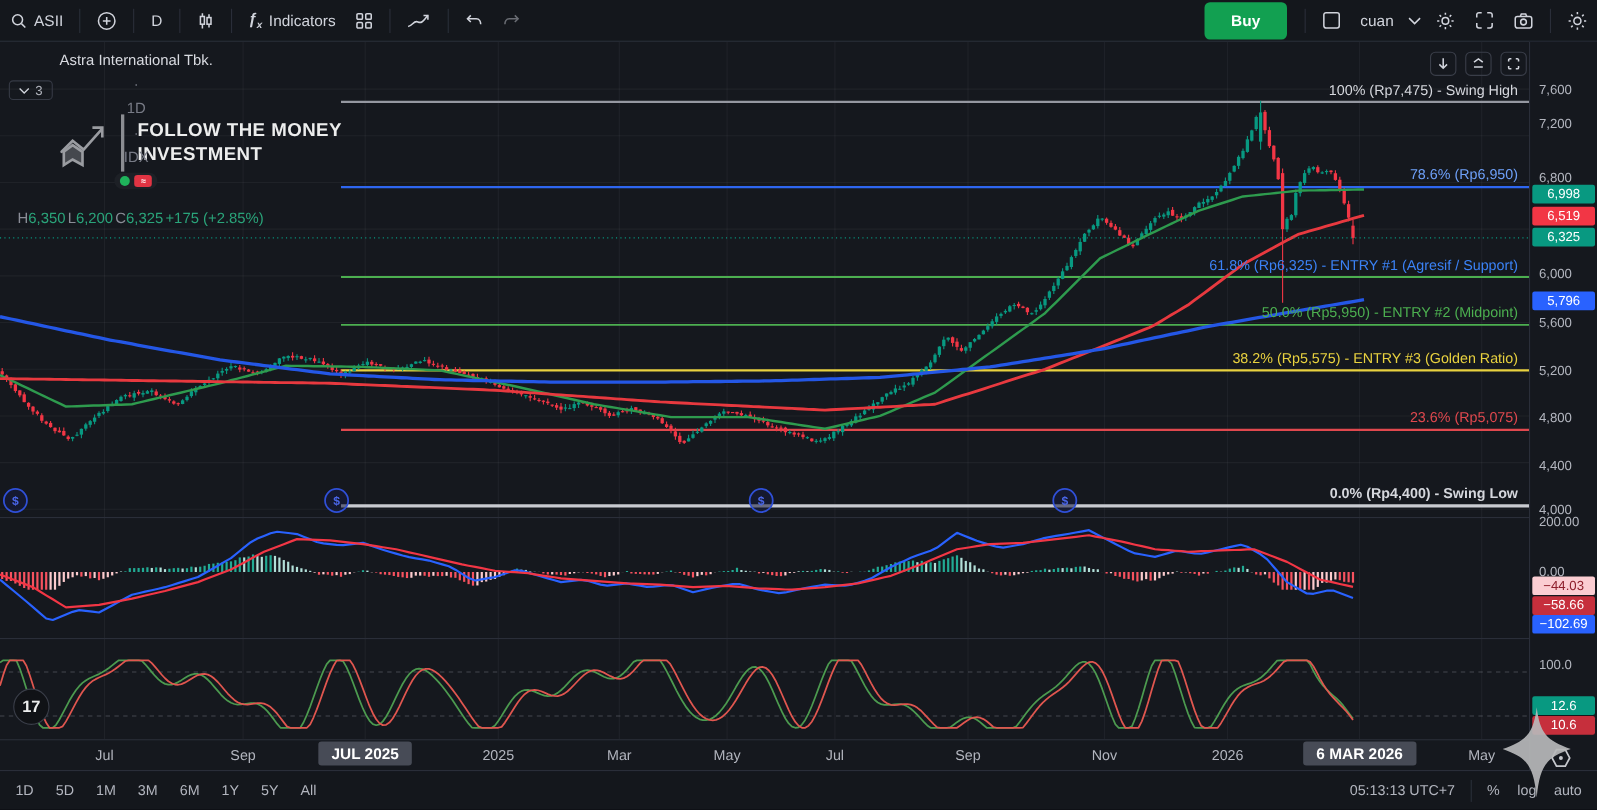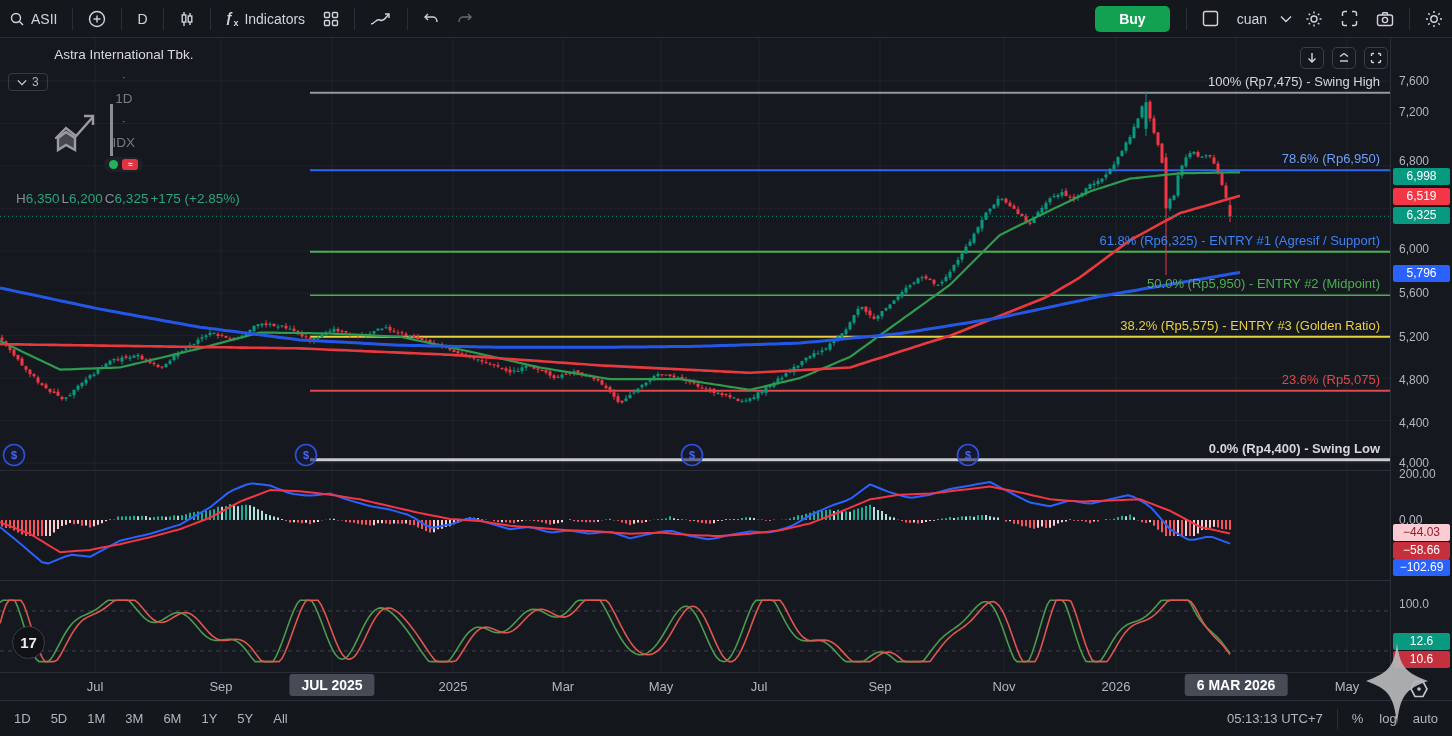--- a/index.html
+++ b/index.html
@@ -5,21 +5,21 @@
   html,body{margin:0;padding:0;background:#0c0e12;}
   *{box-sizing:border-box;font-family:"Liberation Sans",sans-serif;}
   .app{position:relative;width:1452px;height:736px;background:#15181e;overflow:hidden;color:#b2b5be;}
   
   .topbar{position:absolute;left:0;top:0;width:1452px;height:38px;background:#14171c;border-bottom:1px solid #2a2e39;display:flex;align-items:center;}
   .tb-group{display:flex;align-items:center;height:100%;}
   .tb-sep{width:1px;height:22px;background:#2a2e39;margin:0 6px;}
   .tb-btn{display:flex;align-items:center;gap:6px;padding:0 9px;height:28px;border-radius:4px;color:#d1d4dc;font-size:14px;cursor:pointer;}
   .tb-btn svg{display:block;}
   .icon{stroke:#d1d4dc;fill:none;stroke-width:1.4;}
-  .buy-btn{height:26px;padding:0 24px;border-radius:5px;background:#12a051;color:#fff;font-size:14px;font-weight:bold;display:flex;align-items:center;margin-right:10px;text-align:center;}
+  .buy-btn{height:34px;padding:0 24px;border-radius:5px;background:#12a051;color:#fff;font-size:14px;font-weight:bold;display:flex;align-items:center;margin-right:10px;text-align:center;}
   
   .legend{position:absolute;left:8px;top:47px;display:flex;align-items:center;gap:7px;font-size:13.5px;color:#d8dae0;z-index:6;flex-direction:column;}
   .legend .dim{color:#787b86;}
   .legend .sep{color:#787b86;margin:0 1px;}
   .pill{display:flex;align-items:center;gap:4px;background:#1d2026;border-radius:8px;padding:2px 5px;}
   .dot-green{width:9px;height:9px;border-radius:50%;background:#1fb35b;}
   .badge-red{width:16px;height:11px;border-radius:3px;background:#e13443;color:#fff;font-size:8px;line-height:11px;text-align:center;font-weight:bold;}
   .ohlc{display:flex;gap:2px;margin-left:8px;margin-top:12px;}
   .ohlc .k{color:#8a8d97;}
   .ohlc .v{color:#2aa47a;}
@@ -83,21 +83,21 @@
             <line x1="5" y1="1" x2="5" y2="4"></line>
             <rect x="3.2" y="4" width="3.6" height="7"></rect>
             <line x1="5" y1="11" x2="5" y2="15"></line>
             <line x1="11" y1="2" x2="11" y2="5"></line>
             <rect x="9.2" y="5" width="3.6" height="6"></rect>
             <line x1="11" y1="11" x2="11" y2="14"></line>
           </svg>
       </div>
       <div class="tb-sep"></div>
       <div class="tb-btn">
-        <span style="font-weight:bold;">ƒ<sub style="font-size:9px;">x</sub></span>
+        <span style="font-style:italic;font-weight:bold;">ƒ<sub style="font-size:9px;">x</sub></span>
         <span>Indicators</span>
       </div>
       <div class="tb-btn">
         <svg class="icon" width="16" height="16" viewBox="0 0 16 16">
             <rect x="1.5" y="1.5" width="5" height="5" rx="1"></rect>
             <rect x="9.5" y="1.5" width="5" height="5" rx="1"></rect>
             <rect x="1.5" y="9.5" width="5" height="5" rx="1"></rect>
             <rect x="9.5" y="9.5" width="5" height="5" rx="1"></rect>
           </svg>
       </div>
@@ -1209,20 +1209,24 @@
 
   <div class="watermark">
     <svg width="46" height="52" viewBox="0 0 46 52">
       <g stroke="#9a9ca1" fill="none" stroke-width="2.4">
         <path d="M4 34 L14 24 L24 32 L40 14" stroke-linecap="round"></path>
         <path d="M32 12 L41 12 L41 21"></path>
         <path d="M6 34 L14 28 L23 34 L23 46 L14 41 L6 46 Z" fill="rgba(160,162,168,0.35)"></path>
       </g>
     </svg>
     <div class="wm-bar"></div>
+    <div class="wm-text">
+      <div>FOLLOW THE MONEY</div>
+      <div>INVESTMENT</div>
+    </div>
   </div>
 
   <div class="pane-ctl" style="left:1300px;">
     <div class="pc-btn">
       <svg class="icon" width="10" height="12" viewBox="0 0 10 12">
           <path d="M5 1 V10 M1.5 6.5 L5 10 L8.5 6.5"></path>
         </svg>
     </div>
     <div class="pc-btn">
       <svg class="icon" width="12" height="12" viewBox="0 0 12 12">

